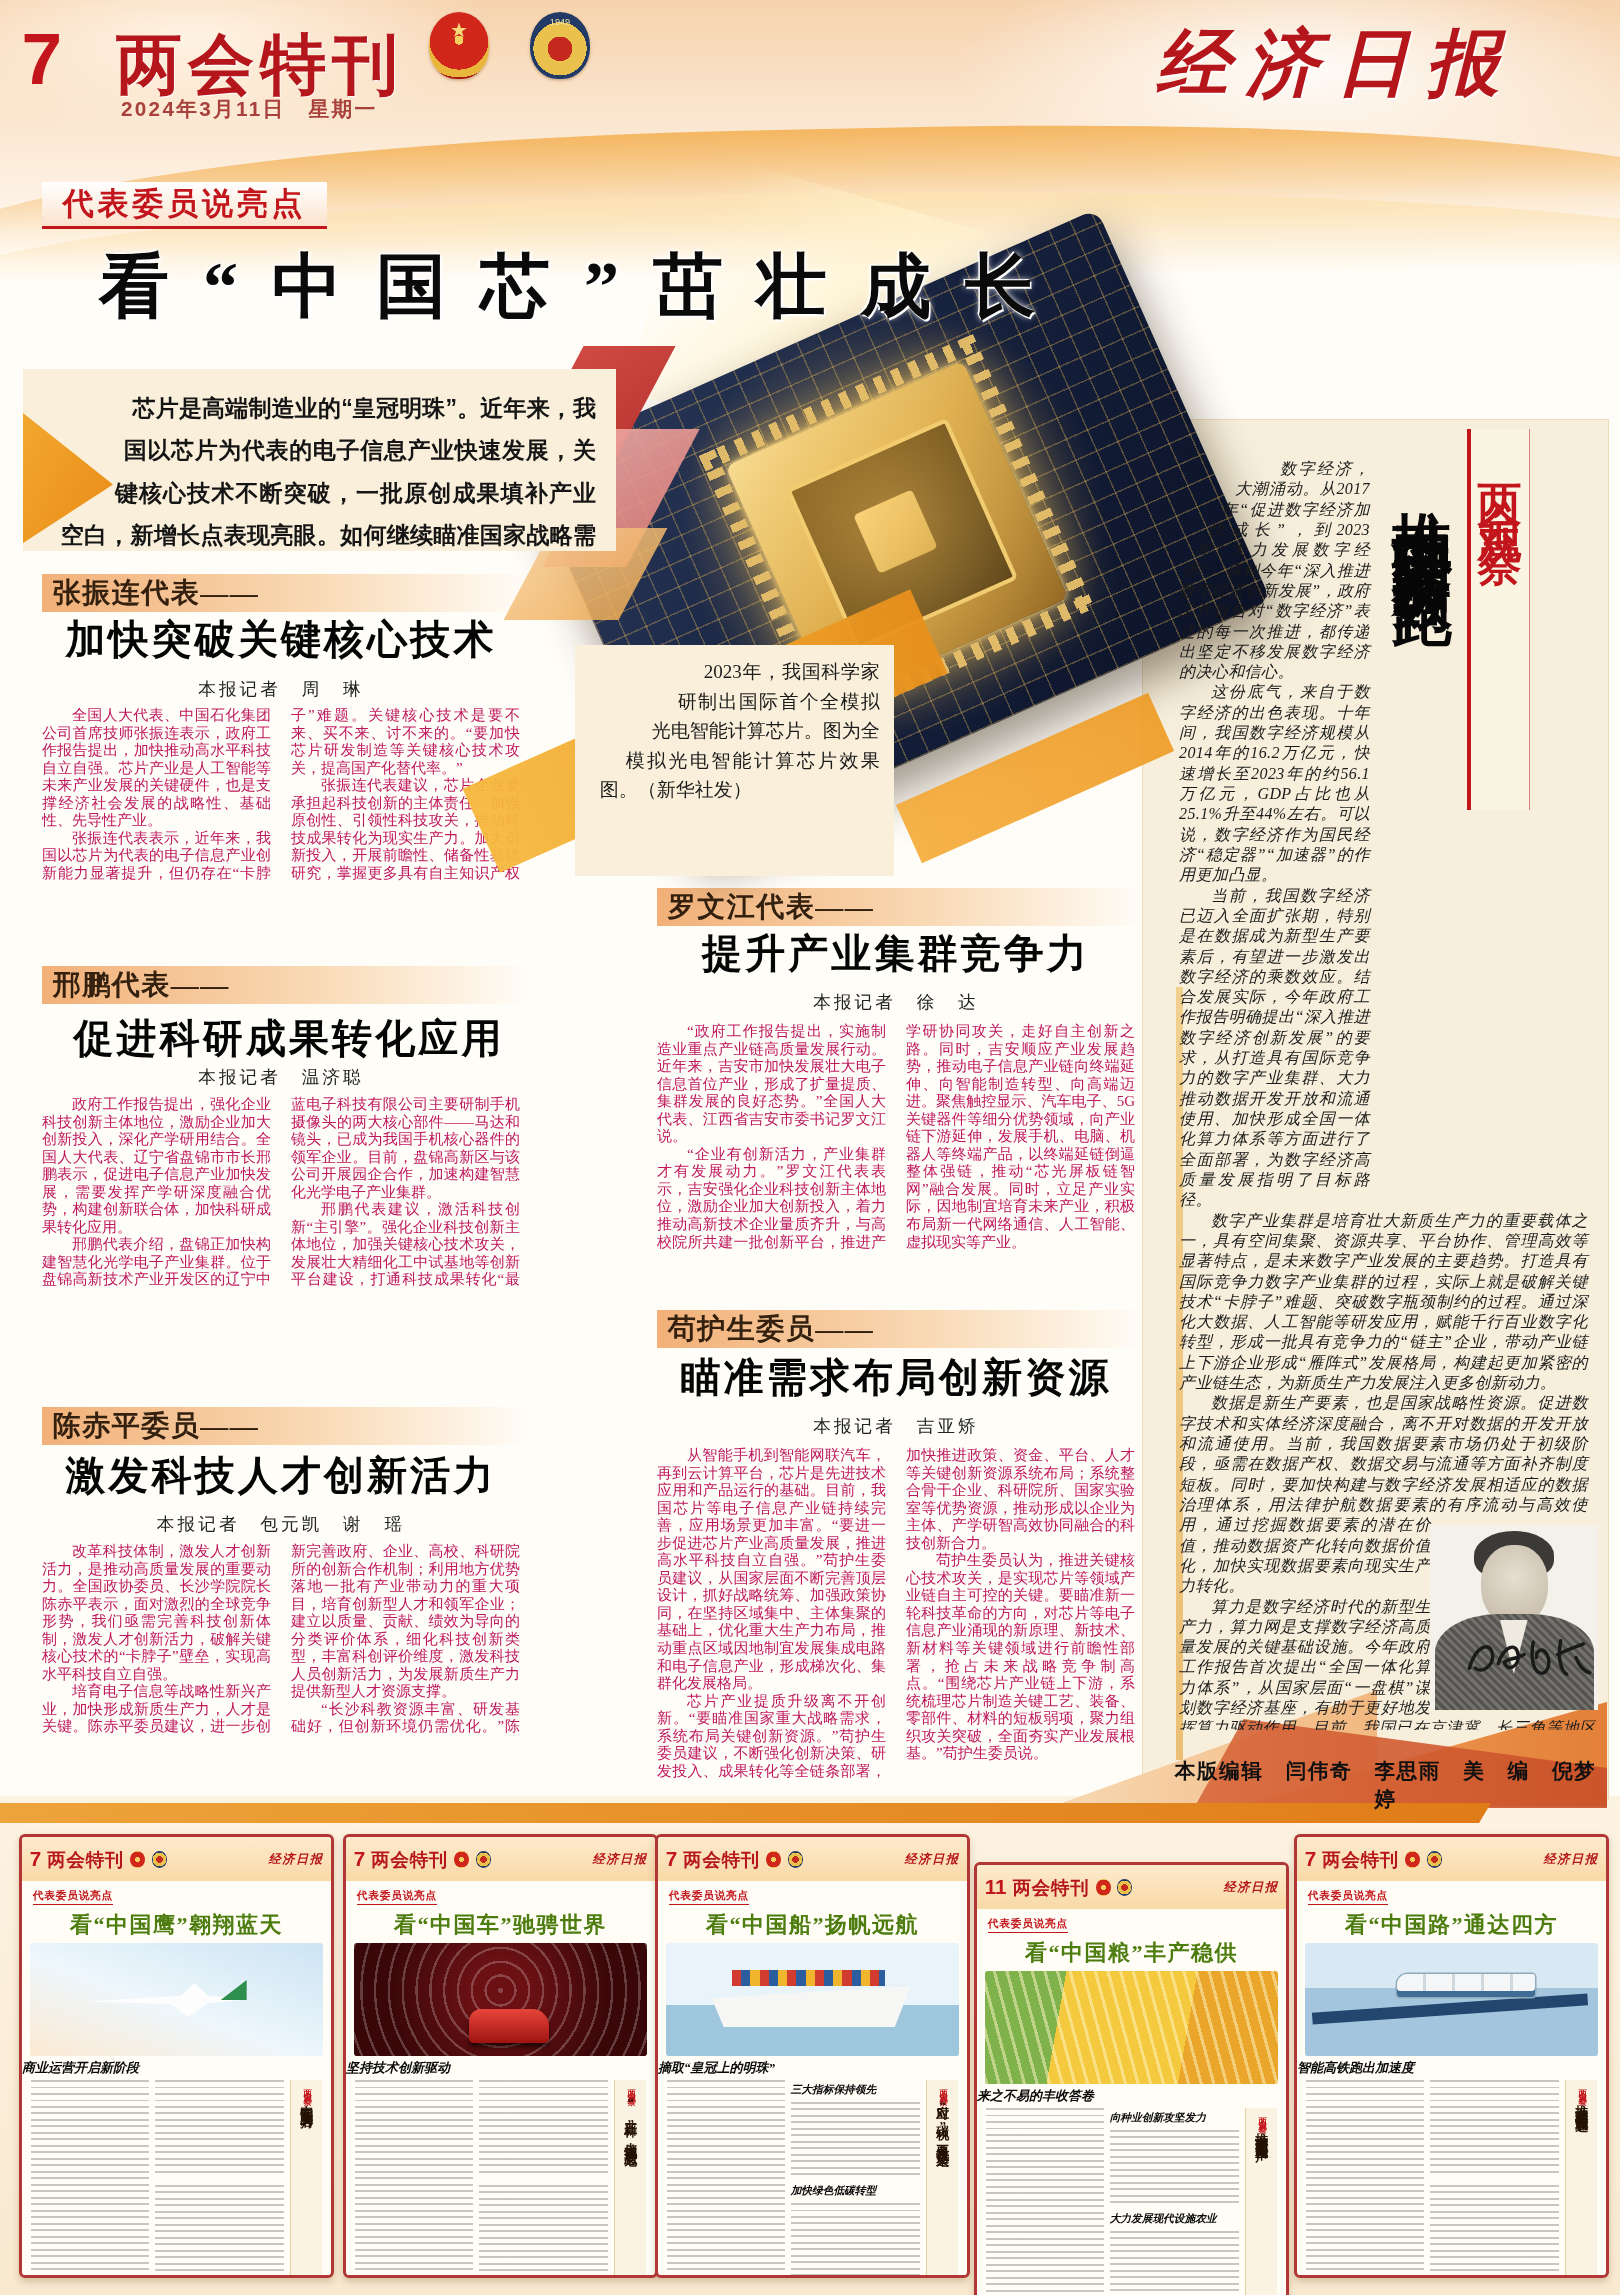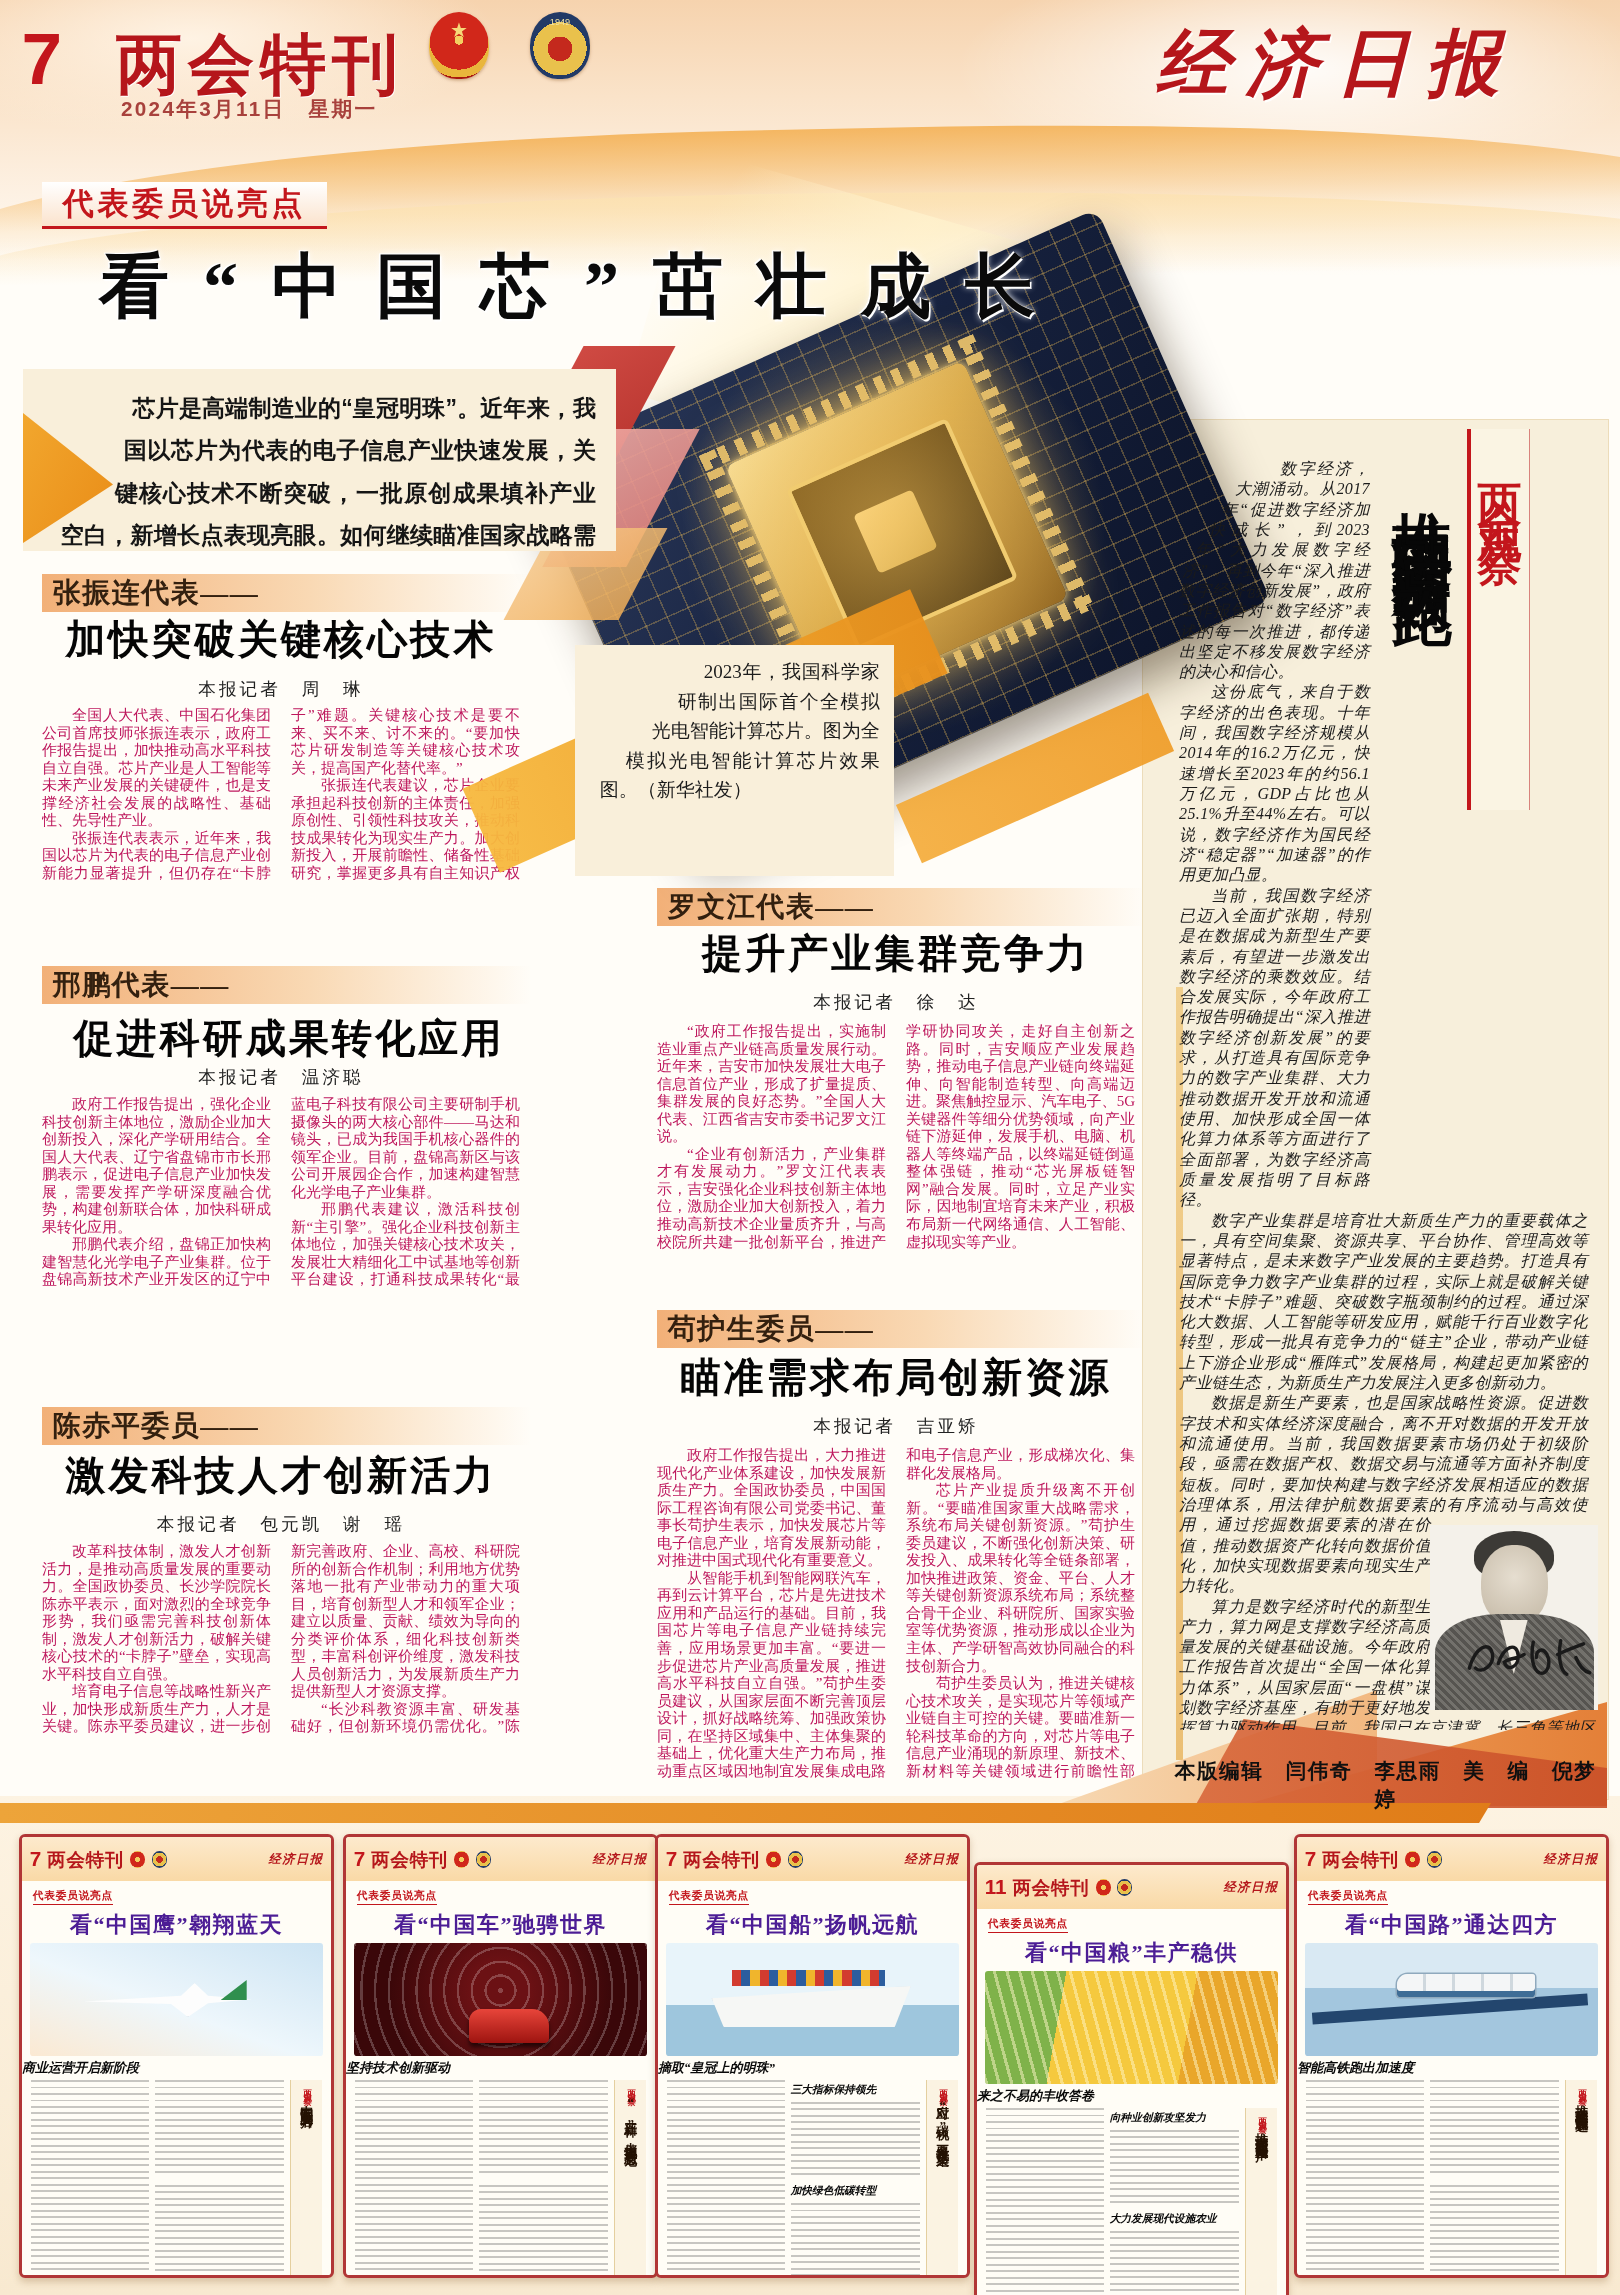--- a/index.html
+++ b/index.html
@@ -127,21 +127,21 @@
     z-index:4;overflow:hidden;box-shadow:0 3.1px 7.7px rgba(120,70,20,.25);}
   .t-head{height:44px;background:linear-gradient(180deg,#fdeacd,#f9d9a6);display:flex;align-items:center;padding:0 7.7px;gap:6.1px;}
   .t-pgno{color:#c3161c;font-family:"Liberation Sans",sans-serif;font-size:20.7px;font-weight:900;}
   .t-ed{color:#b5161b;font-size:18.4px;font-weight:900;letter-spacing:0.8px;}
   .t-emb{width:15.3px;height:17px;border-radius:50%;}
   .t-emb.n{background:radial-gradient(circle,#f3d061 0 20%,#d1271a 20% 70%,#e9b63c 70%);}
   .t-emb.c{background:radial-gradient(circle,#c4291d 0 30%,#e9c14c 30% 60%,#223a66 60%);}
   .t-mast{margin-left:auto;color:#b5161b;font-size:12.2px;font-weight:900;font-style:italic;letter-spacing:1.5px;}
   .t-label{margin:7.7px 10.7px 0;display:inline-block;color:#c3161c;font-size:10.7px;font-weight:bold;
     border-bottom:1.5px solid #c3161c;padding-bottom:1.5px;letter-spacing:0.8px;}
-  .t-hl{margin:4.6px 6.1px 3.1px;font-size:22px;font-weight:900;text-align:center;letter-spacing:1.5px;color:#4c1d95;white-space:nowrap;}
+  .t-hl{margin:4.6px 6.1px 3.1px;font-size:22px;font-weight:900;text-align:center;letter-spacing:1.5px;color:#4d7c0f;white-space:nowrap;}
   .t-hero{margin:3.1px 7.7px;height:113px;border-radius:3.1px;position:relative;overflow:hidden;}
   .hero-plane{background:linear-gradient(200deg,#cde4f3,#eef7fc 55%,#fbe9d2);}
   .hero-plane::after{content:"";position:absolute;left:54px;top:40px;width:168px;height:34px;background:#fdfdfd;
     -webkit-clip-path:polygon(0 55%,58% 38%,66% 0,74% 38%,100% 48%,74% 60%,62% 100%,52% 62%);clip-path:polygon(0 55%,58% 38%,66% 0,74% 38%,100% 48%,74% 60%,62% 100%,52% 62%);
     box-shadow:1.5px 2.3px 3.1px rgba(40,80,120,.35);}
   .hero-plane::before{content:"";position:absolute;left:191px;top:37px;width:26px;height:20px;background:#2f8f4e;
     -webkit-clip-path:polygon(0 100%,100% 0,100% 100%);clip-path:polygon(0 100%,100% 0,100% 100%);z-index:1;}
   .hero-car{background:radial-gradient(circle at 50% 42%,#6b1114 0 18%,#3a0709 70%);}
   .hero-car::before{content:"";position:absolute;inset:0;background:repeating-radial-gradient(circle at 50% 42%,rgba(255,255,255,.22) 0 2.3px,transparent 2.3px 13.8px);}
   .hero-car::after{content:"";position:absolute;left:115px;top:66px;width:80px;height:34px;border-radius:12.2px 17px 4.6px 4.6px;
@@ -250,21 +250,20 @@
   <div class="abs art-byline" style="left:657px;top:990px;width:478px;">本报记者　徐　达</div>
   <div class="abs art-body" style="left:657px;top:1023px;width:478px;height:243px;">
       <p>“政府工作报告提出，实施制造业重点产业链高质量发展行动。近年来，吉安市加快发展壮大电子信息首位产业，形成了扩量提质、集群发展的良好态势。”全国人大代表、江西省吉安市委书记罗文江说。</p>
       <p>“企业有创新活力，产业集群才有发展动力。”罗文江代表表示，吉安强化企业科技创新主体地位，激励企业加大创新投入，着力推动高新技术企业量质齐升，与高校院所共建一批创新平台，推进产学研协同攻关，走好自主创新之路。同时，吉安顺应产业发展趋势，推动电子信息产业链向终端延伸、向智能制造转型、向高端迈进。聚焦触控显示、汽车电子、5G关键器件等细分优势领域，向产业链下游延伸，发展手机、电脑、机器人等终端产品，以终端延链倒逼整体强链，推动“芯光屏板链智网”融合发展。同时，立足产业实际，因地制宜培育未来产业，积极布局新一代网络通信、人工智能、虚拟现实等产业。</p>
     </div>
 
   <div class="abs art-bar" style="left:657px;top:1310px;width:478px;">苟护生委员——</div>
   <h2 class="abs art-title" style="left:657px;top:1350px;width:478px;margin:0;">瞄准需求布局创新资源</h2>
   <div class="abs art-byline" style="left:657px;top:1414px;width:478px;">本报记者　吉亚矫</div>
   <div class="abs art-body" style="left:657px;top:1447px;width:478px;height:344px;">
-      <p>政府工作报告提出，大力推进现代化产业体系建设，加快发展新质生产力。全国政协委员，中国国际工程咨询有限公司党委书记、董事长苟护生表示，加快发展芯片等电子信息产业，培育发展新动能，对推进中国式现代化有重要意义。</p>
       <p>从智能手机到智能网联汽车，再到云计算平台，芯片是先进技术应用和产品运行的基础。目前，我国芯片等电子信息产业链持续完善，应用场景更加丰富。“要进一步促进芯片产业高质量发展，推进高水平科技自立自强。”苟护生委员建议，从国家层面不断完善顶层设计，抓好战略统筹、加强政策协同，在坚持区域集中、主体集聚的基础上，优化重大生产力布局，推动重点区域因地制宜发展集成电路和电子信息产业，形成梯次化、集群化发展格局。</p>
       <p>芯片产业提质升级离不开创新。“要瞄准国家重大战略需求，系统布局关键创新资源。”苟护生委员建议，不断强化创新决策、研发投入、成果转化等全链条部署，加快推进政策、资金、平台、人才等关键创新资源系统布局；系统整合骨干企业、科研院所、国家实验室等优势资源，推动形成以企业为主体、产学研智高效协同融合的科技创新合力。</p>
       <p>苟护生委员认为，推进关键核心技术攻关，是实现芯片等领域产业链自主可控的关键。要瞄准新一轮科技革命的方向，对芯片等电子信息产业涌现的新原理、新技术、新材料等关键领域进行前瞻性部署，抢占未来战略竞争制高点。“围绕芯片产业链上下游，系统梳理芯片制造关键工艺、装备、零部件、材料的短板弱项，聚力组织攻关突破，全面夯实产业发展根基。”苟护生委员说。</p>
     </div>
 
   <div class="abs obs-panel"></div>
   <div class="abs obs-edge"></div>
   <div class="abs obs-label">两会观察</div>
   <div class="abs obs-headline">推动中国经济加『数』跑</div>
   <div class="abs obs-body">

